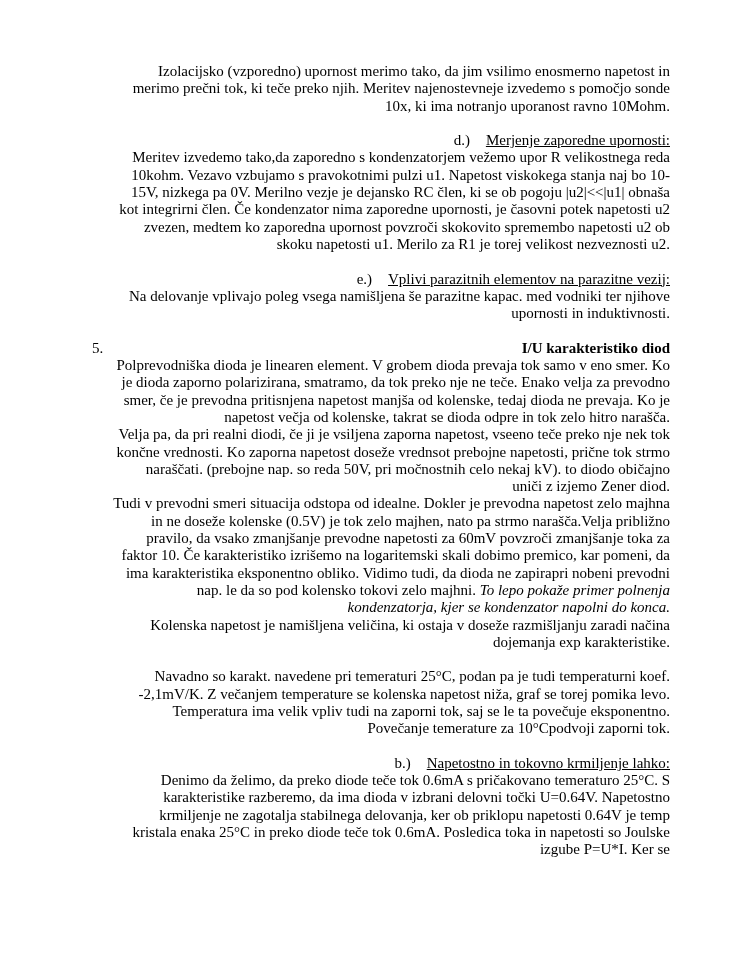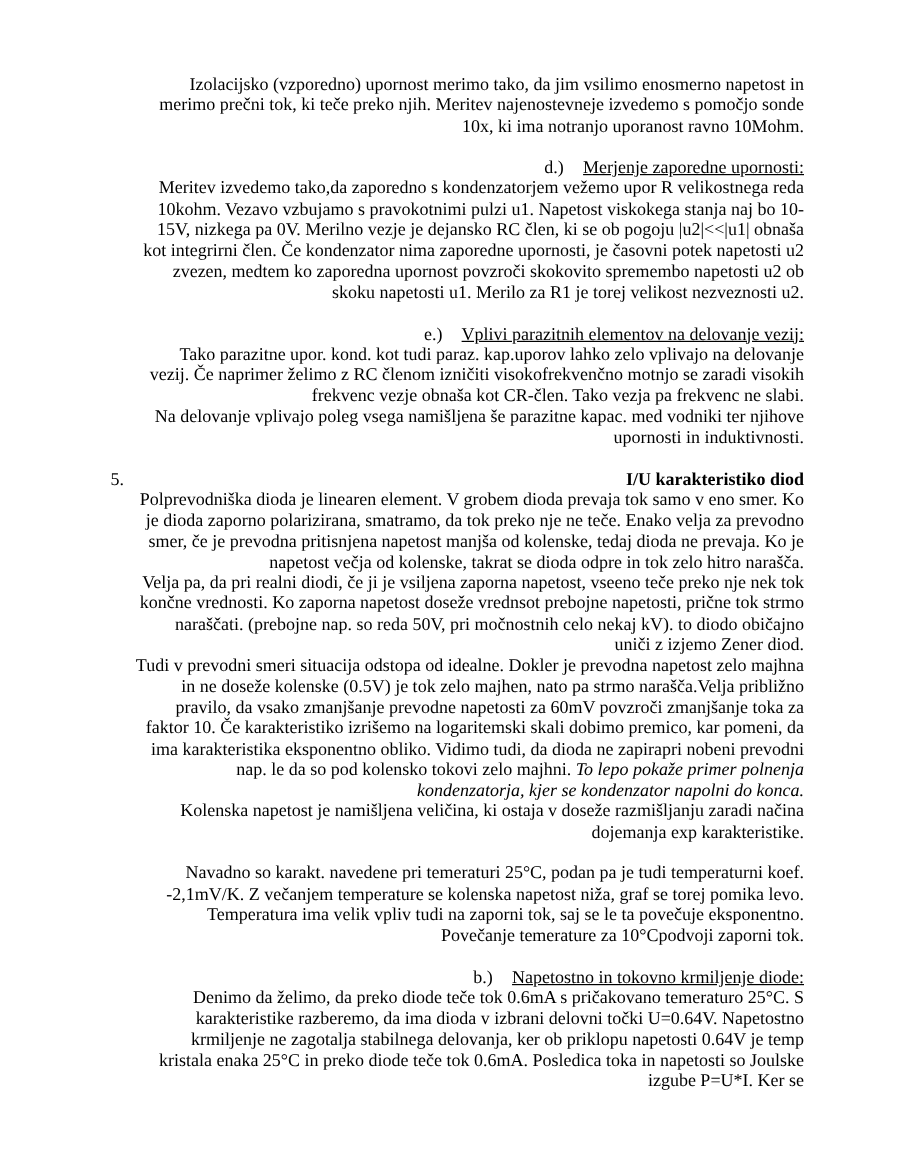--- a/index.html
+++ b/index.html
@@ -53,34 +53,33 @@
 
   <p>Izolacijsko (vzporedno) upornost merimo tako, da jim vsilimo enosmerno napetost in merimo prečni tok, ki teče preko njih. Meritev najenostevneje izvedemo s pomočjo sonde 10x, ki ima notranjo uporanost ravno 10Mohm.</p>
 
   <div class="spacer"></div>
 
   <p class="sec-heading"><span class="marker">d.)</span><span class="title">Merjenje zaporedne upornosti:</span></p>
   <p>Meritev izvedemo tako,da zaporedno s kondenzatorjem vežemo upor R velikostnega reda 10kohm. Vezavo vzbujamo s pravokotnimi pulzi u1. Napetost viskokega stanja naj bo 10-15V, nizkega pa 0V. Merilno vezje je dejansko RC člen, ki se ob pogoju |u2|&lt;&lt;|u1| obnaša kot integrirni člen. Če kondenzator nima zaporedne upornosti, je časovni potek napetosti u2 zvezen, medtem ko zaporedna upornost povzroči skokovito spremembo napetosti u2 ob skoku napetosti u1. Merilo za R1 je torej velikost nezveznosti u2.</p>
 
   <div class="spacer"></div>
 
-  <p class="sec-heading"><span class="marker">e.)</span><span class="title">Vplivi parazitnih elementov na delovanje vezij:</span></p>
-  <p>Tako parazitne upor. kond. kot tudi paraz. kap.uporov lahko zelo vplivajo na delovanje vezij. Če naprimer želimo z RC členom izničiti visokofrekvenčno motnjo se zaradi visokih frekvenc vezje obnaša kot CR-člen. Tako vezja pa frekvenc ne slabi.</p>
+  <p class="sec-heading"><span class="marker">e.)</span><span class="title">Vplivi parazitnih elementov na parazitne vezij:</span></p>
   <p>Na delovanje vplivajo poleg vsega namišljena še parazitne kapac. med vodniki ter njihove upornosti in induktivnosti.</p>
 
   <div class="spacer"></div>
 
   <p class="numbered-heading"><span class="num">5.</span><span class="title">I/U karakteristiko diod</span></p>
   <p>Polprevodniška dioda je linearen element. V grobem dioda prevaja tok samo v eno smer. Ko je dioda zaporno polarizirana, smatramo, da tok preko nje ne teče. Enako velja za prevodno smer, če je prevodna pritisnjena napetost manjša od kolenske, tedaj dioda ne prevaja. Ko je napetost večja od kolenske, takrat se dioda odpre in tok zelo hitro narašča.</p>
   <p>Velja pa, da pri realni diodi, če ji je vsiljena zaporna napetost, vseeno teče preko nje nek tok končne vrednosti. Ko zaporna napetost doseže vrednsot prebojne napetosti, prične tok strmo naraščati. (prebojne nap. so reda 50V, pri močnostnih celo nekaj kV). to diodo običajno uniči z izjemo Zener diod.</p>
   <p><span>Tudi v prevodni smeri situacija odstopa od idealne. Dokler je prevodna napetost zelo majhna in ne doseže kolenske (0.5V) je tok zelo majhen, nato pa strmo narašča.Velja približno pravilo, da vsako zmanjšanje prevodne napetosti za 60mV povzroči zmanjšanje toka za faktor 10. Če karakteristiko izrišemo na logaritemski skali dobimo premico, kar pomeni, da ima karakteristika eksponentno obliko. Vidimo tudi, da dioda ne zapirapri nobeni prevodni nap. le da so pod kolensko tokovi zelo majhni. </span><span class="italic">To lepo pokaže primer polnenja kondenzatorja, kjer se kondenzator napolni do konca.</span></p>
   <p>Kolenska napetost je namišljena veličina, ki ostaja v doseže razmišljanju zaradi načina dojemanja exp karakteristike.</p>
 
   <div class="spacer"></div>
 
   <p>Navadno so karakt. navedene pri temeraturi 25°C, podan pa je tudi temperaturni koef. -2,1mV/K.  Z večanjem temperature se kolenska napetost niža, graf se torej pomika levo. Temperatura ima velik vpliv tudi na zaporni tok, saj se le ta povečuje eksponentno. Povečanje temerature za 10°Cpodvoji zaporni tok.</p>
 
   <div class="spacer"></div>
 
-  <p class="sec-heading"><span class="marker">b.)</span><span class="title">Napetostno in tokovno krmiljenje diode:</span></p>
+  <p class="sec-heading"><span class="marker">b.)</span><span class="title">Napetostno in tokovno krmiljenje lahko:</span></p>
   <p>Denimo da želimo, da preko diode teče tok 0.6mA s pričakovano temeraturo 25°C. S karakteristike razberemo, da ima dioda v izbrani delovni točki U=0.64V. Napetostno krmiljenje ne zagotalja stabilnega delovanja, ker ob priklopu napetosti 0.64V je temp kristala enaka 25°C in preko diode teče tok 0.6mA. Posledica toka in napetosti so Joulske izgube P=U*I. Ker se</p>
 
 </div>
 
 </body></html>

